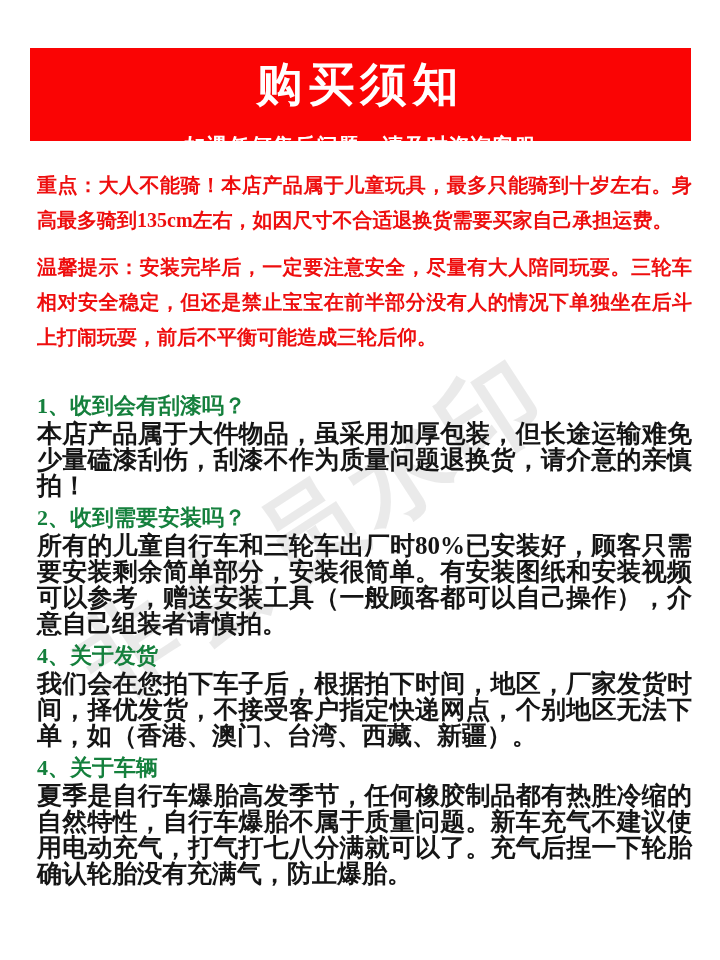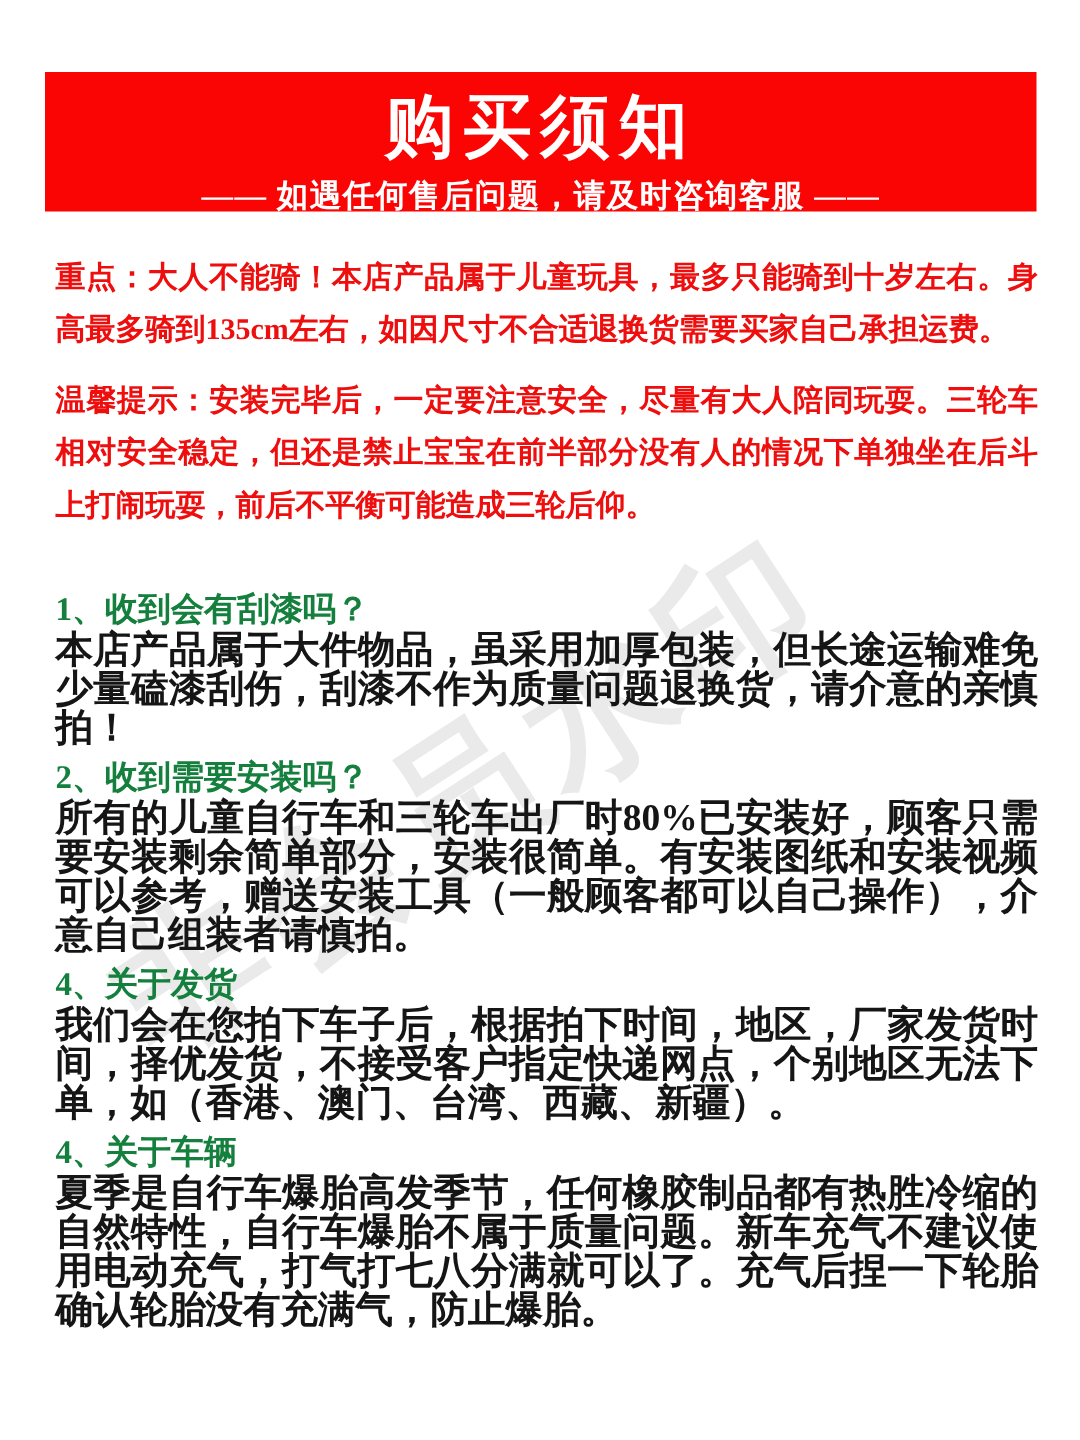--- a/index.html
+++ b/index.html
@@ -47,21 +47,21 @@
     font-size: 46px;
     line-height: 50px;
     margin-top: 12px;
     letter-spacing: 6px;
   }
   .banner-subtitle {
     font-family: "Liberation Serif", "DejaVu Serif", serif;
     font-weight: bold;
     font-size: 21px;
     line-height: 24px;
-    margin-top: 8px;
+    margin-top: 24px;
     letter-spacing: 1px;
   }
 
   
   .content {
     position: absolute;
     left: 37px; top: 168px;
     width: 655px;
     z-index: 1;
   }

